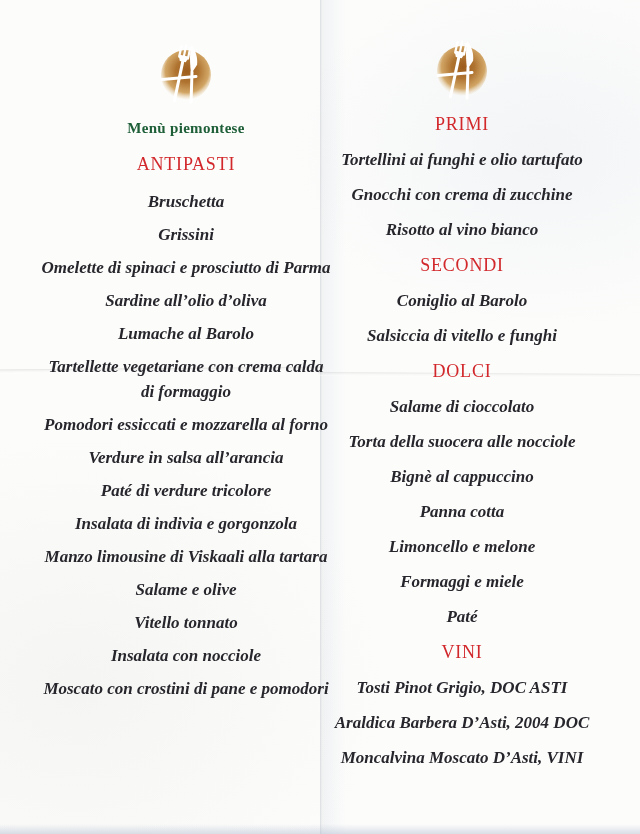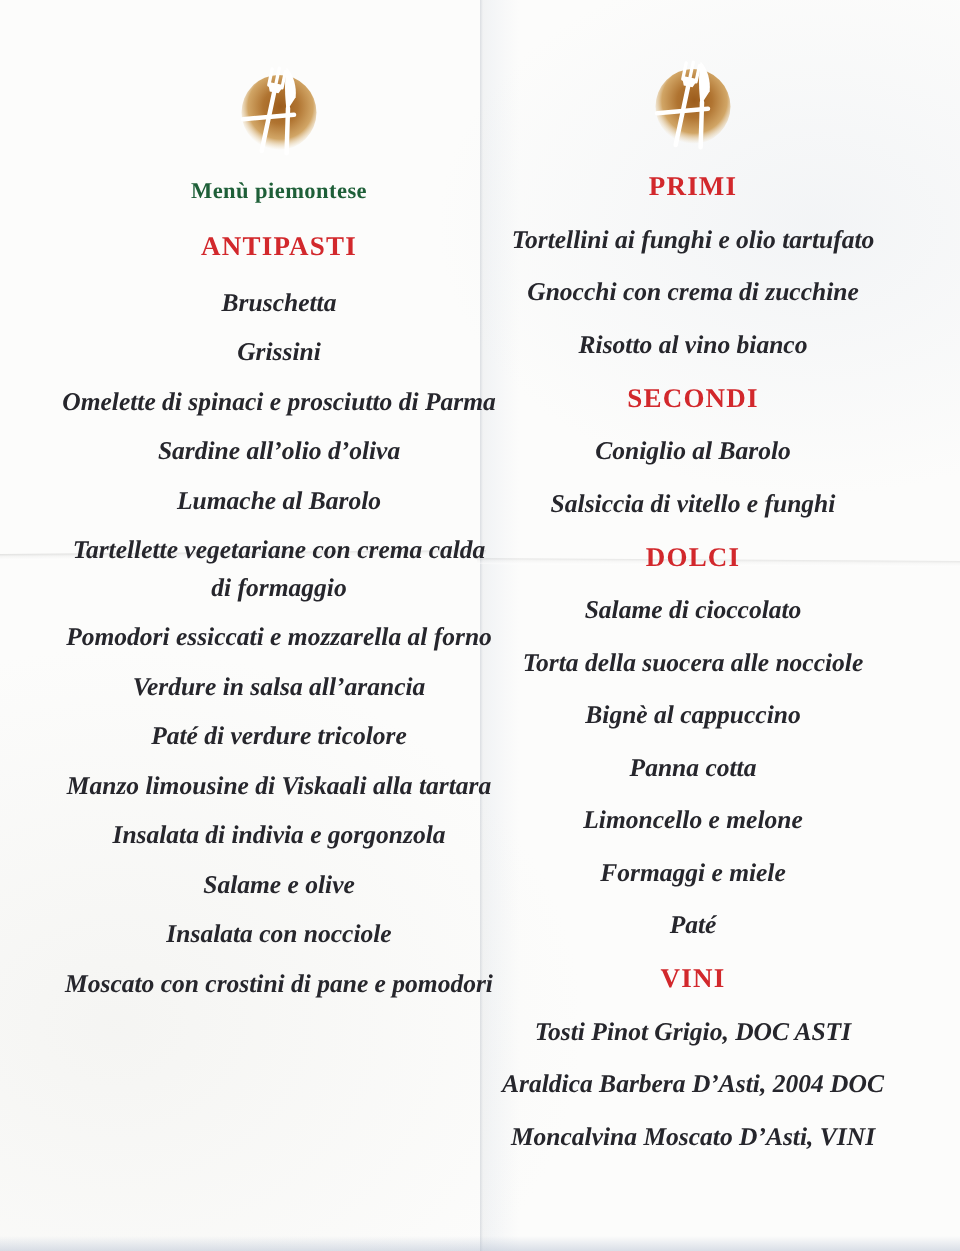--- a/index.html
+++ b/index.html
@@ -20,21 +20,21 @@
   .col{position:absolute;text-align:center;}
   .col-left{left:40px;top:42px;width:292px;}
   .col-right{left:330px;top:38px;width:264px;}
   .logo{height:62px;margin-bottom:10px;}
   .col-right .logo{margin-bottom:12px;}
   .menu-title{
     color:var(--green);font-size:15px;font-weight:700;
     margin:10px 0 10px;line-height:28px;letter-spacing:0.3px;
   }
   .section-heading{
-    color:var(--red);font-size:18px;font-weight:700;
+    color:var(--red);font-size:18px;font-weight:400;
     margin:2px 0 12px;line-height:24px;letter-spacing:0.8px;
   }
   .col-left .section-heading{margin-bottom:13px;}
   .menu-item{color:var(--ink);font-style:italic;font-size:17px;font-weight:bold;}
   .col-left .menu-item{line-height:25px;margin-bottom:8px;}
   .col-right .menu-item{line-height:23px;margin-bottom:12px;}
 
   
   .crease{position:absolute;height:4px;pointer-events:none;}
   .crease-left{
@@ -97,23 +97,24 @@
       <h2 class="section-heading">ANTIPASTI</h2>
       <div class="menu-item">Bruschetta</div>
       <div class="menu-item">Grissini</div>
       <div class="menu-item">Omelette di spinaci e prosciutto di Parma</div>
       <div class="menu-item">Sardine all’olio d’oliva</div>
       <div class="menu-item">Lumache al Barolo</div>
       <div class="menu-item">Tartellette vegetariane con crema calda di formaggio</div>
       <div class="menu-item">Pomodori essiccati e mozzarella al forno</div>
       <div class="menu-item">Verdure in salsa all’arancia</div>
       <div class="menu-item">Paté di verdure tricolore</div>
+      <div class="menu-item">Insalata di indivia e gorgonzola</div>
       <div class="menu-item">Manzo limousine di Viskaali alla tartara</div>
-      <div class="menu-item">Insalata di indivia e gorgonzola</div>
       <div class="menu-item">Salame e olive</div>
+      <div class="menu-item">Vitello tonnato</div>
       <div class="menu-item">Insalata con nocciole</div>
       <div class="menu-item">Moscato con crostini di pane e pomodori</div>
     </div>
 </div>
 
 <div class="col col-right">
   <div class="logo">
     <svg width="62" height="64" viewBox="0 0 62 64" aria-hidden="true">
       <defs>
         <radialGradient id="gR" cx="52%" cy="42%" r="58%">

